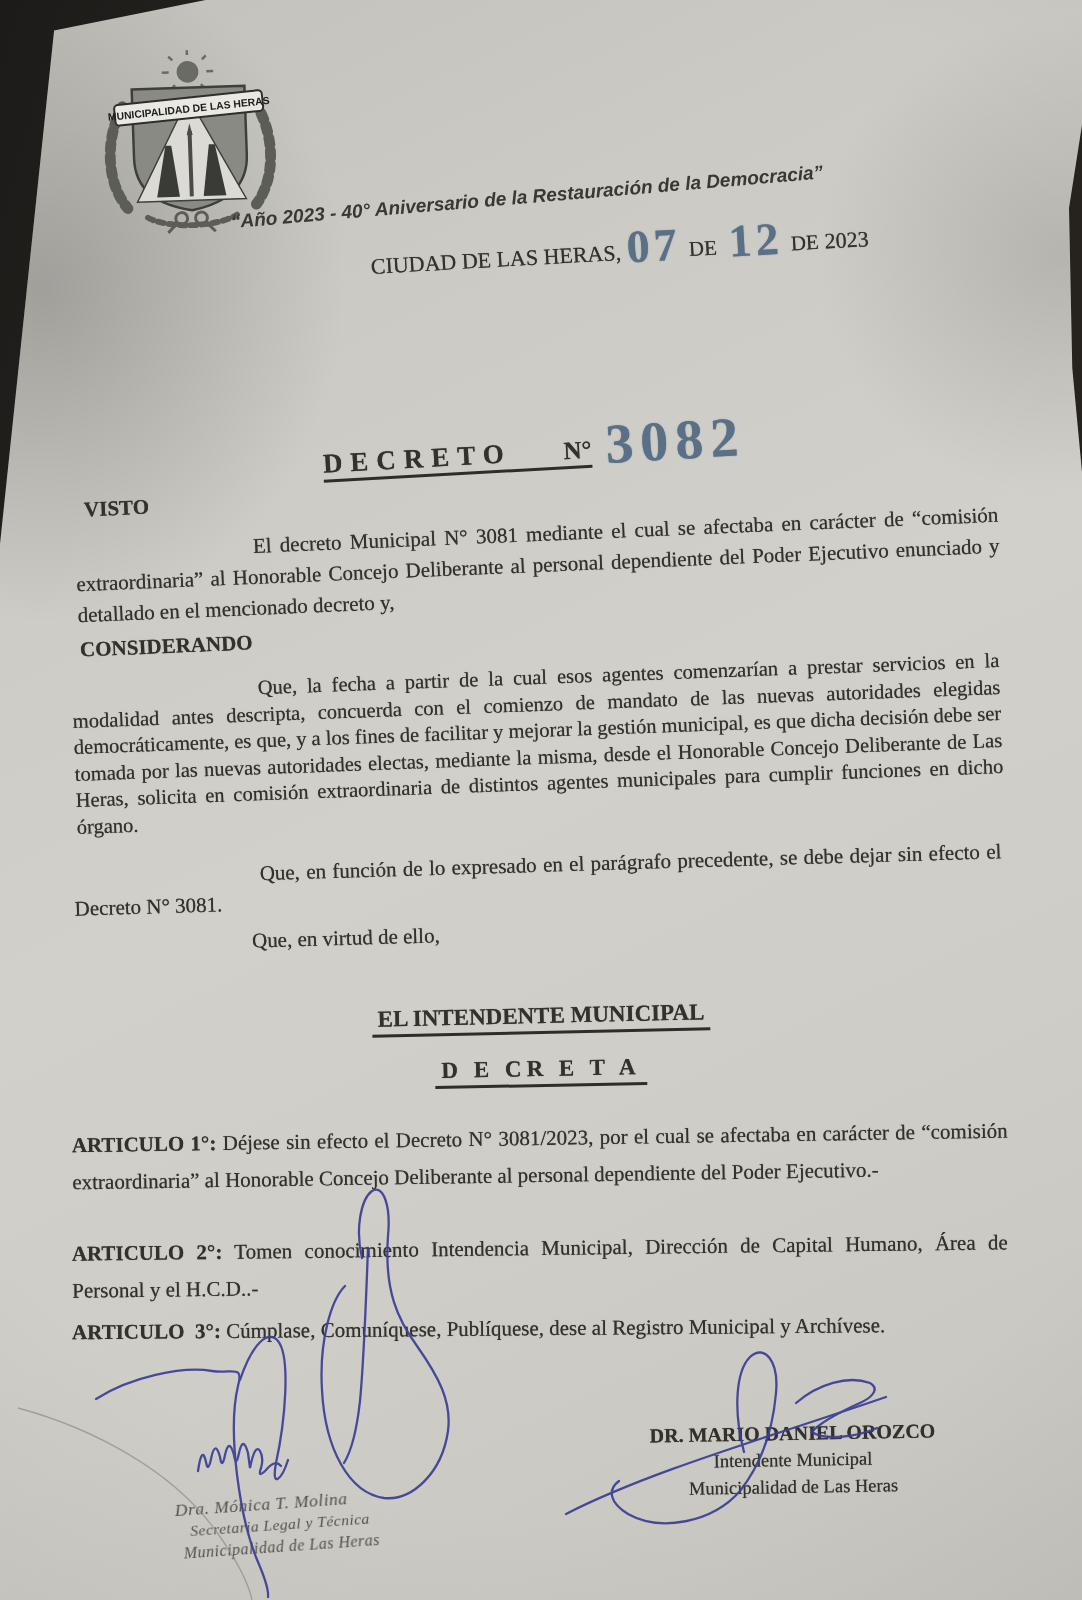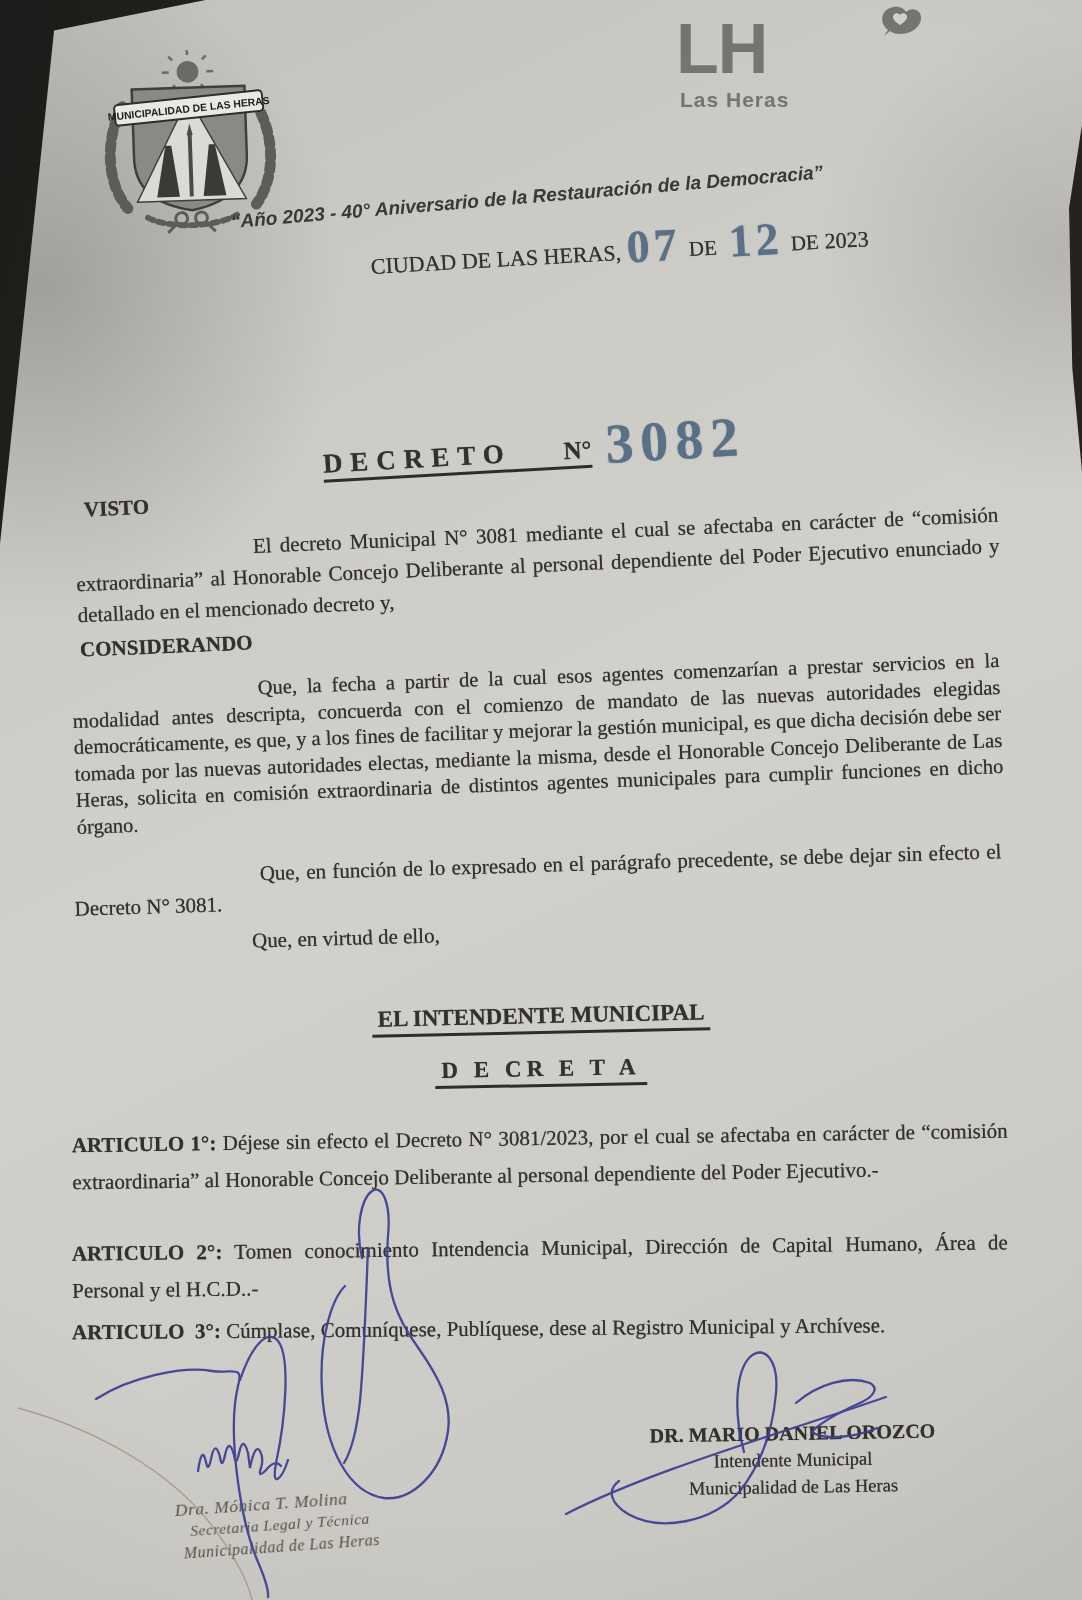--- a/index.html
+++ b/index.html
@@ -104,28 +104,20 @@
       <rect x="30" y="48" width="150" height="21" rx="4" fill="#eae8e2" stroke="#2e2e2a" stroke-width="2"></rect>
       <text x="105" y="63" text-anchor="middle" font-family="Liberation Sans, sans-serif" font-size="10.5" font-weight="bold" fill="#1d1d1a">MUNICIPALIDAD DE LAS HERAS</text>
     </g>
     <g stroke="#5d5d58" stroke-width="3" fill="none">
       <circle cx="94" cy="170" r="6"></circle>
         <circle cx="114" cy="170" r="6"></circle>
       <path d="M88 176 l-8 8 M120 176 l8 8"></path>
     </g>
   </svg>
 
-  <div class="blk lh">
-    <span class="big">LH</span>
-    <svg class="bubble" width="44" height="42" viewBox="0 0 44 42">
-      <path d="M10 28 C 2 22 2 10 12 6 C 20 3 26 6 28 10 C 34 4 44 8 43 17 C 42 26 32 32 22 32 C 18 32 14 31 12 29 L 6 34 Z" fill="#757470"></path>
-      <path d="M22 13 c 2 -3 7 -2 7 2 c 0 3 -4 6 -7 8 c -3 -2 -7 -5 -7 -8 c 0 -4 5 -5 7 -2 Z" fill="#d2d0ca"></path>
-    </svg>
-    <div class="sub">Las Heras</div>
-  </div>
 
   <div class="blk tagline">“Año 2023 - 40° Aniversario de la Restauración de la Democracia”</div>
 
   <div class="blk dateline ink">
     <span>CIUDAD DE LAS HERAS,</span><span class="stampnum">07</span><span class="de">DE</span><span class="stampnum">12</span><span class="de">DE</span><span>2023</span>
   </div>
 
   <div class="blk decreto ink">
     <span class="ul"><span class="t">DECRETO</span><span class="gap"></span><span class="no">N°</span></span>
     <span class="stampnum">3082</span>

